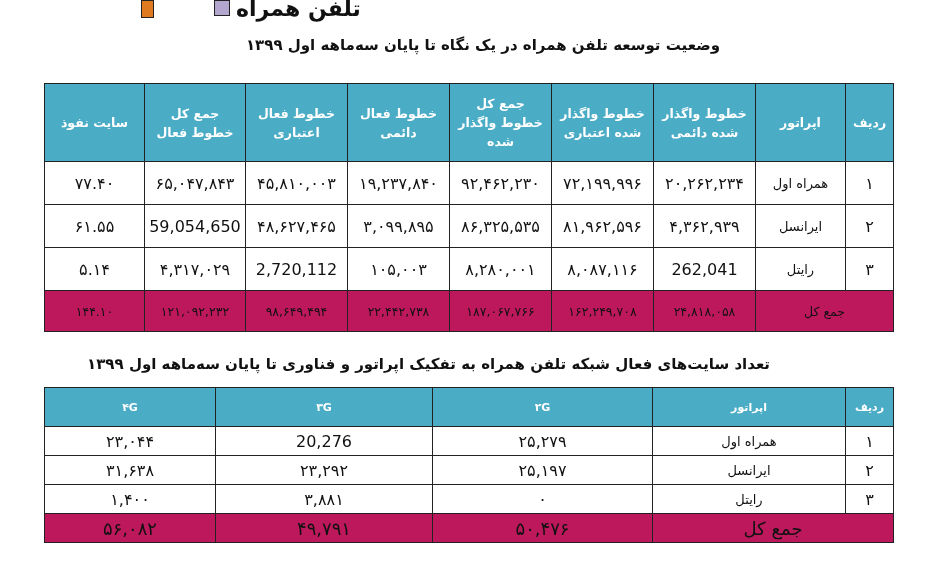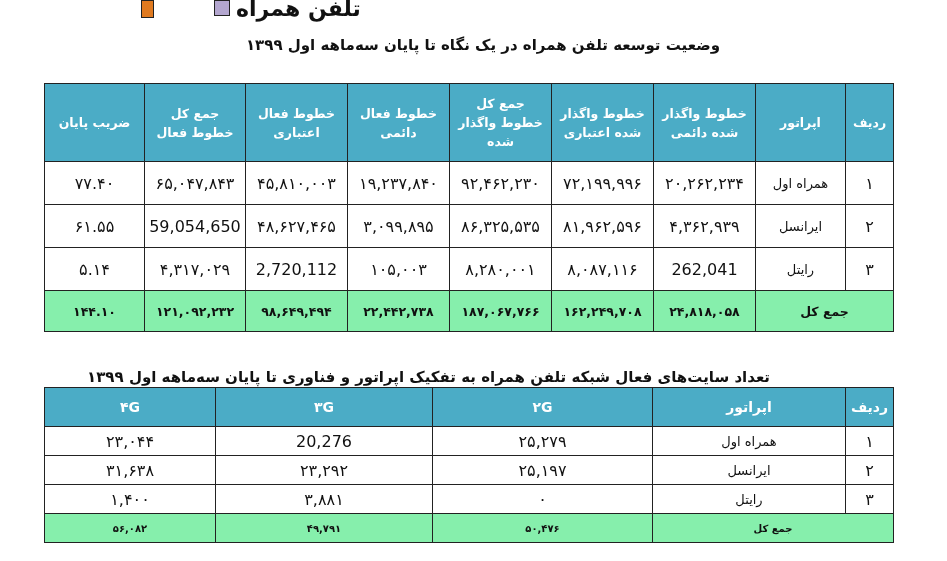--- a/index.html
+++ b/index.html
@@ -4,36 +4,36 @@
 <style>
   html, body { margin: 0; padding: 0; background: #ffffff; }
   body { width: 947px; height: 561px; position: relative; overflow: hidden;
          font-family: "DejaVu Sans", sans-serif; color: #111; }
   .sq { position: absolute; border: 1px solid #222; }
   #sq-orange { left: 141px; top: 0px; width: 11px; height: 16px; background: #e07a20; }
   #sq-lilac { left: 214px; top: 0px; width: 14px; height: 14px; background: #b3a6cf; }
   #page-heading { position: absolute; left: 236px; top: -4px; font-size: 22px; font-weight: bold; direction: rtl; }
   .caption { position: absolute; direction: rtl; font-weight: bold; font-size: 15px; text-align: right; white-space: nowrap; }
   #caption1 { left: 250px; top: 36px; width: 470px; }
-  #caption2 { left: 170px; top: 368px; width: 600px; }
+  #caption2 { left: 170px; top: 355px; width: 600px; }
   table { position: absolute; border-collapse: collapse; direction: rtl; table-layout: fixed; }
   td, th { border: 1px solid #222; text-align: center; vertical-align: middle; padding: 0 4px; }
   th { background: #4bacc6; color: #ffffff; font-weight: bold; font-size: 12.5px; line-height: 19px; }
   td { font-size: 16px; }
-  tr.total td { background: #86efac; font-weight: bold; font-size: 12.5px; }
+  tr.total td { background: #be185d; font-weight: normal; font-size: 12.5px; }
   #t1 { left: 44px; top: 83px; width: 849px; }
   #t1 thead tr { height: 78px; }
   #t1 tbody tr { height: 43px; }
   #t1 tbody tr.total { height: 41px; }
   #t2 { left: 44px; top: 387px; width: 849px; }
   #t2 thead tr { height: 39px; }
   #t2 tbody tr { height: 29px; }
   #t2 tbody tr.total { height: 29px; }
-  #t2 th { font-size: 14px; }
-  #t2 tr.total td { font-size: 10px; }
+  #t2 th { font-size: 11px; }
+  #t2 tr.total td { font-size: 18px; }
   .op { font-size: 13px; }
 </style>
 </head>
 <body>
 
 <div id="sq-orange" class="sq"></div>
 <div id="sq-lilac" class="sq"></div>
 <div id="page-heading">تلفن همراه</div>
 
 <div id="caption1" class="caption">وضعیت توسعه تلفن همراه در یک نگاه تا پایان سه‌ماهه اول ۱۳۹۹</div>
@@ -53,21 +53,21 @@
   <thead>
     <tr>
       <th>ردیف</th>
       <th>اپراتور</th>
       <th>خطوط واگذار شده دائمی</th>
       <th>خطوط واگذار شده اعتباری</th>
       <th>جمع کل خطوط واگذار شده</th>
       <th>خطوط فعال دائمی</th>
       <th>خطوط فعال اعتباری</th>
       <th>جمع کل خطوط فعال</th>
-      <th>ضریب پایان</th>
+      <th>سایت نفوذ</th>
     </tr>
   </thead>
   <tbody>
     <tr>
       <td>۱</td>
       <td class="op">همراه اول</td>
       <td>۲۰,۲۶۲,۲۳۴</td>
       <td>۷۲,۱۹۹,۹۹۶</td>
       <td>۹۲,۴۶۲,۲۳۰</td>
       <td>۱۹,۲۳۷,۸۴۰</td>

